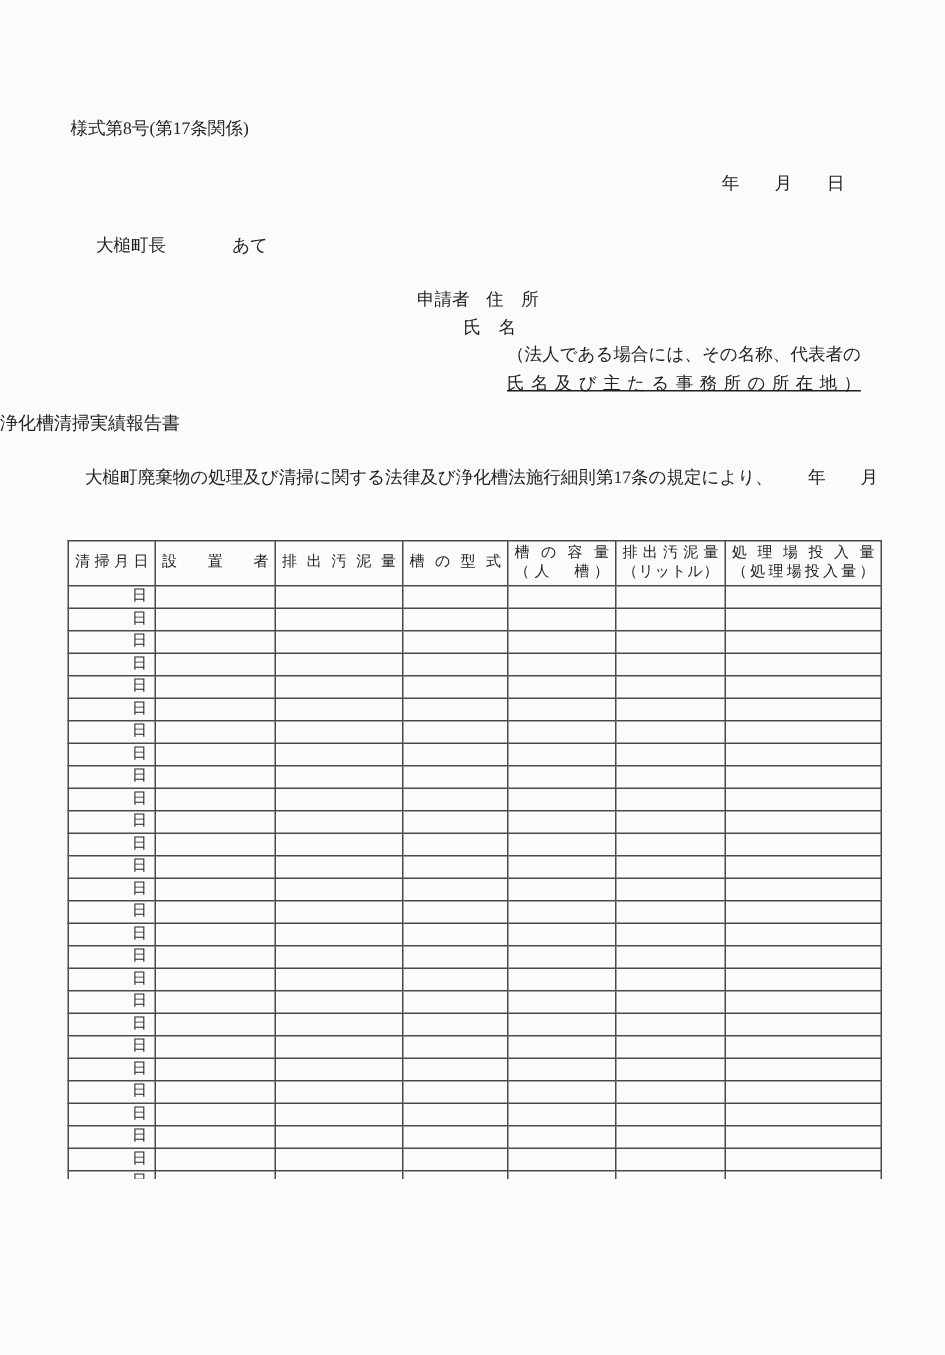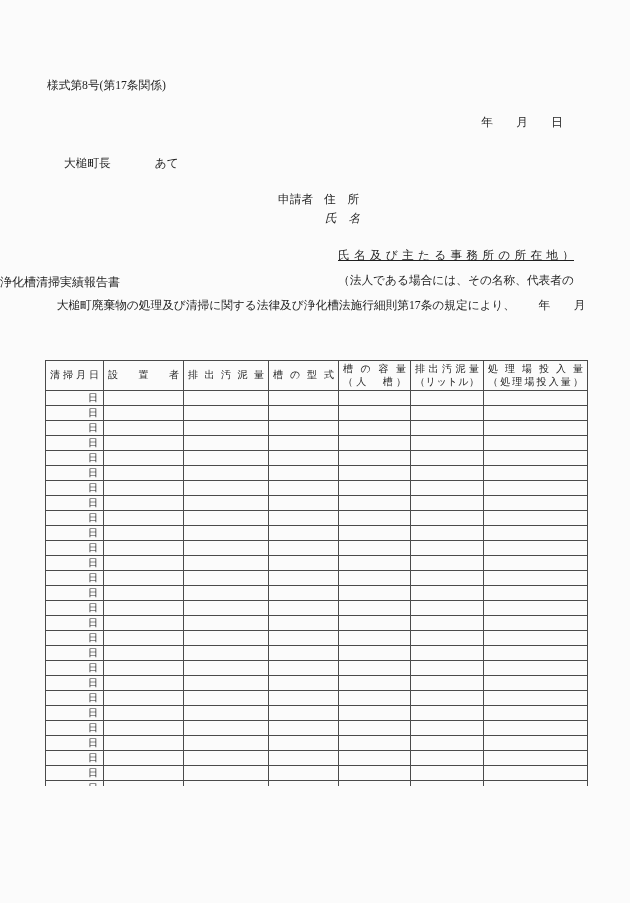--- a/index.html
+++ b/index.html
@@ -20,38 +20,38 @@
   }
   .abs { position: absolute; white-space: nowrap; }
 
   .form-number   { left: 47px;  top: 79px; }
   .date-line     { right: 67px; top: 116px; }
   .addressee-line{ left: 64px;  top: 157px; }
   .addressee-suffix { margin-left: 44px; }
 
   .applicant-line1 { left: 278px; top: 193px; }
   .applicant-addr-label { margin-left: 11px; }
-  .applicant-line2 { left: 325px; top: 212px; font-style: italic; }
-  .corp-note-1   { left: 338px; top: 230px; margin-top: 44px; }
+  .applicant-line2 { left: 309px; top: 212px; }
+  .corp-note-1   { left: 338px; top: 230px; }
   .corp-note-2   {
     left: 338px; top: 249px;
     width: 236px;
     white-space: normal;
     text-align: justify;
     text-align-last: justify;
     text-decoration: underline;
   }
 
   .doc-title {
     position: absolute;
     left: 0; right: 0; top: 275px;
     font-size: 12px;
   }
 
-  .body-line1 { left: 45px; top: 299px; text-align: right; }
+  .body-line1 { left: 45px; top: 312px; text-align: right; }
   .body-line2 { left: 45px; top: 330px; }
 
   table.report {
     position: absolute;
     left: 45px; top: 360px;
     width: 542px;
     border-collapse: collapse;
     table-layout: fixed;
     font-size: 10px;
     color: #1f1f1f;

